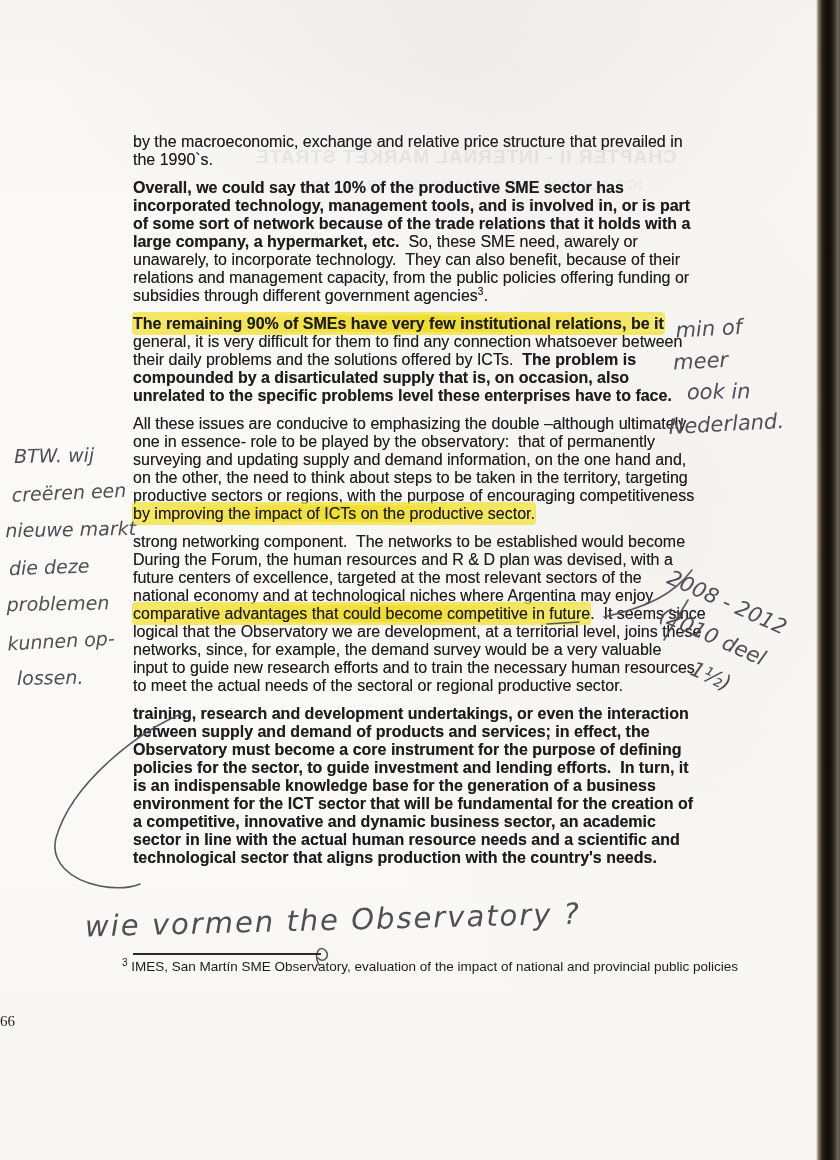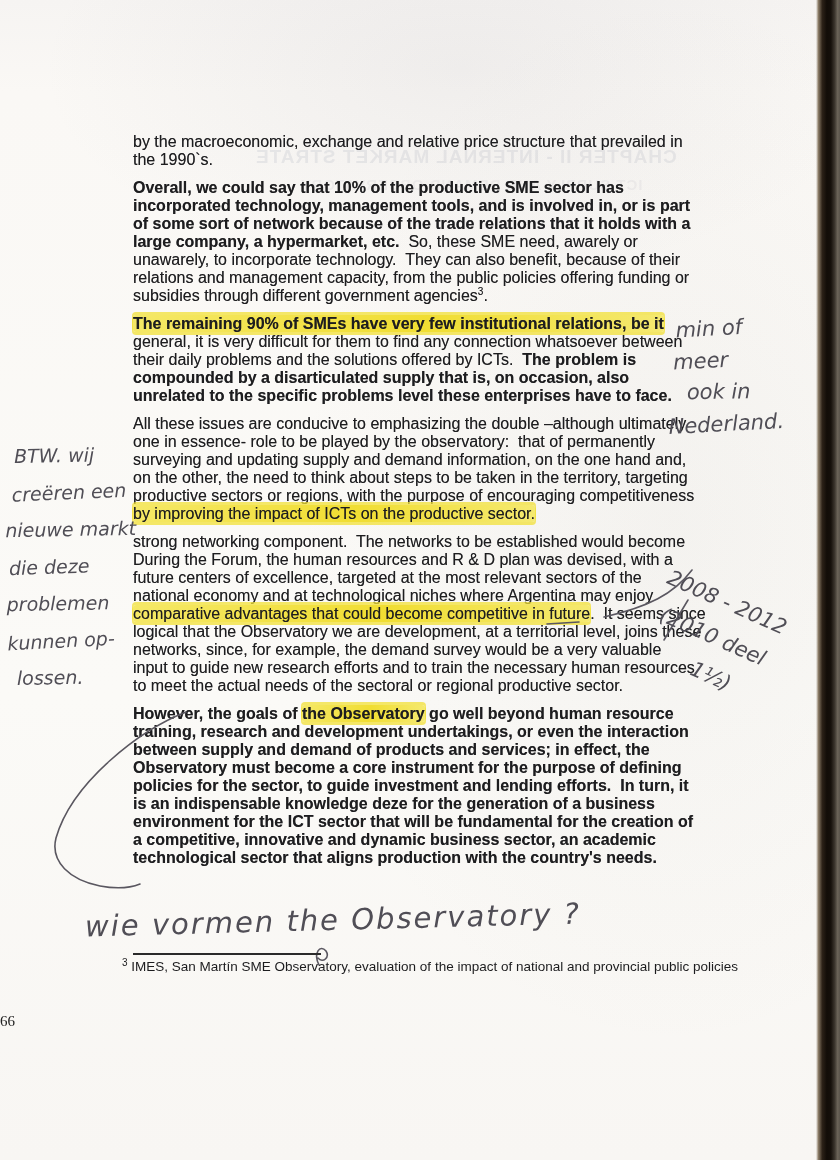--- a/index.html
+++ b/index.html
@@ -124,28 +124,28 @@
         <div class="line"><span>During the Forum, the human resources and R &amp; D plan was devised, with a</span></div>
         <div class="line"><span>future centers of excellence, targeted at the most relevant sectors of the</span></div>
         <div class="line"><span>national economy and at technological niches where Argentina may enjoy</span></div>
         <div class="line"><span class="h">comparative advantages that could become competitive in future</span><span>.  It seems since</span></div>
         <div class="line"><span>logical that the Observatory we are development, at a territorial level, joins these</span></div>
         <div class="line"><span>networks, since, for example, the demand survey would be a very valuable</span></div>
         <div class="line"><span>input to guide new research efforts and to train the necessary human resources</span></div>
         <div class="line"><span>to meet the actual needs of the sectoral or regional productive sector.</span></div>
       </div>
       <div class="para">
-        <div class="line"><span class="b">However, the goals of </span><span class="b h">the Observatory</span><span class="b"> go well beyond human resource</span></div>
         <div class="line"><span class="b">training, research and development undertakings, or even the interaction</span></div>
         <div class="line"><span class="b">between supply and demand of products and services; in effect, the</span></div>
         <div class="line"><span class="b">Observatory must become a core instrument for the purpose of defining</span></div>
         <div class="line"><span class="b">policies for the sector, to guide investment and lending efforts.  In turn, it</span></div>
-        <div class="line"><span class="b">is an indispensable knowledge deze for the generation of a business</span></div>
+        <div class="line"><span class="b">is an indispensable knowledge base for the generation of a business</span></div>
         <div class="line"><span class="b">environment for the ICT sector that will be fundamental for the creation of</span></div>
         <div class="line"><span class="b">a competitive, innovative and dynamic business sector, an academic</span></div>
+        <div class="line"><span class="b">sector in line with the actual human resource needs and a scientific and</span></div>
         <div class="line"><span class="b">technological sector that aligns production with the country's needs.</span></div>
       </div>
     </div>
 
   <svg id="pen-strokes" viewBox="0 0 840 1160">
     <path d="M 186 712 C 140 730, 72 782, 56 838 C 50 862, 70 880, 100 886 C 116 889, 130 888, 140 884"></path>
     <path d="M 604 617 C 648 607, 674 594, 692 570"></path>
     <path d="M 664 640 L 688 600"></path>
     <path d="M 547 624 L 579 622"></path>
     <path d="M 319 965 C 313 953, 320 944, 326 951 C 330 957, 323 964, 318 958"></path>

